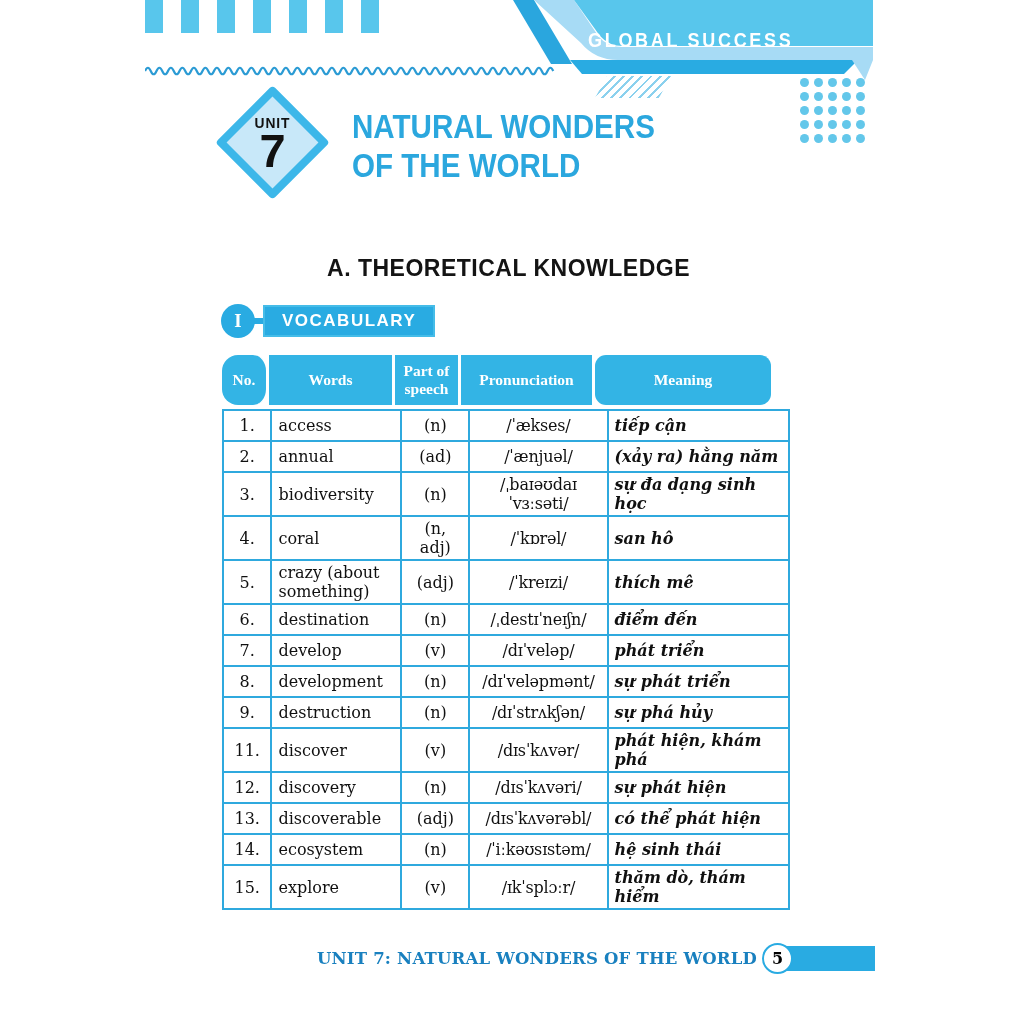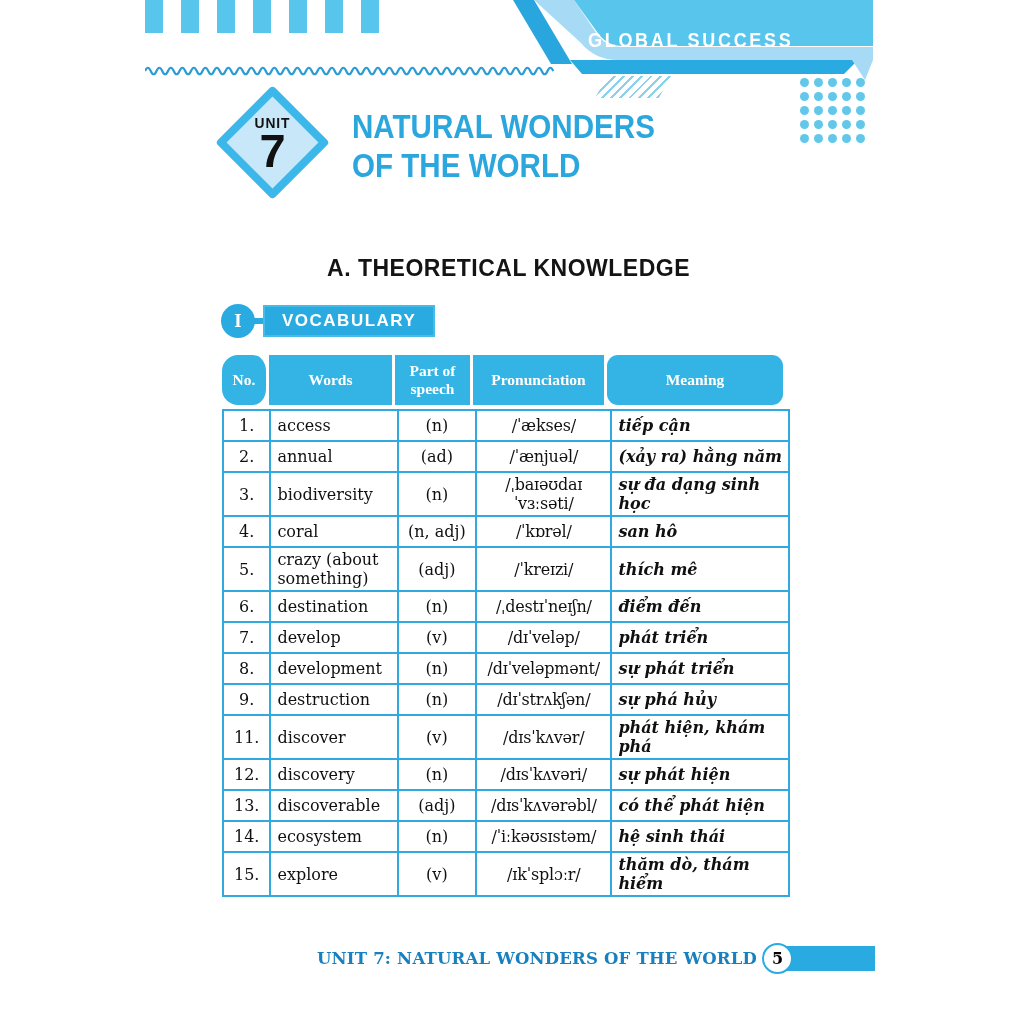--- a/index.html
+++ b/index.html
@@ -80,21 +80,21 @@
   
   .vocab-table{position:absolute;left:222px;top:355px;width:568px;}
   .vt-header{display:flex;height:50px;margin-bottom:4px;}
   .vt-h-cell{
     background:var(--header-bg);color:#fff;
     font-family:"Liberation Serif", serif;font-weight:bold;font-size:15.5px;line-height:1.15;
     display:flex;align-items:center;justify-content:center;text-align:center;
     border-right:3px solid #ffffff;
   }
   .vt-h-cell.last{border-right:none;border-radius:11px;}
-  .w0{width:47px;border-radius:16px;}.w1{width:126px;}.w2{width:78px;}.w3{width:134px;}.w4{width:176px;}
+  .w0{width:47px;border-radius:16px;}.w1{width:126px;}.w2{width:66px;}.w3{width:134px;}.w4{width:176px;}
   table.vt-body{
     width:568px;border-collapse:collapse;table-layout:fixed;
     border:2px solid var(--table-border);
   }
   table.vt-body td{
     border:2px solid var(--table-border);
     height:31px;padding:2px 6px;
     font-family:"DejaVu Serif","Liberation Serif", serif;
     font-size:16px;color:#101010;vertical-align:middle;background:#fff;
   }

